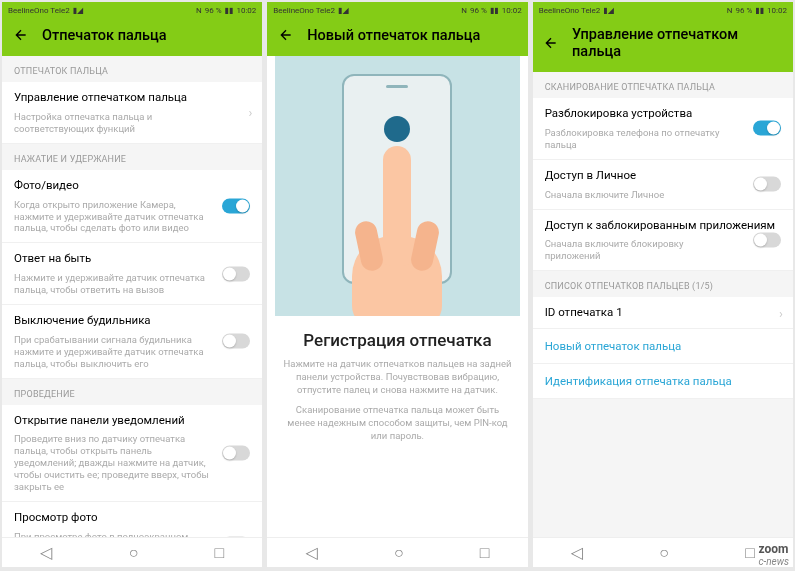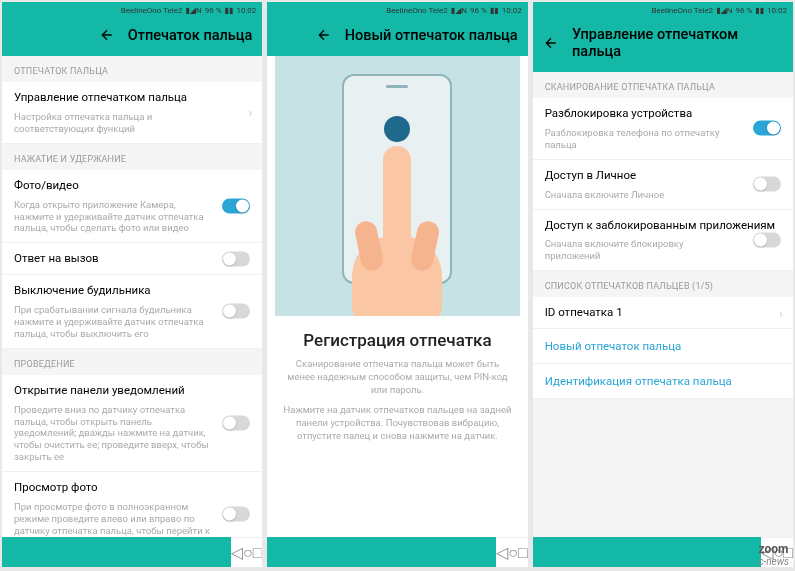--- a/index.html
+++ b/index.html
@@ -12,26 +12,25 @@
     position: relative;
   }
   .phones {
     display: flex;
     gap: 5px;
     padding: 2px;
   }
   .phone {
     width: 261px;
     height: 565px;
-    background: #14b8a6;
+    background: #84cc16;
     position: relative;
     overflow: hidden;
     display: flex;
     flex-direction: column;
-    align-items: flex-end;
   }
   .status-bar {
     height: 16px;
     display: flex;
     justify-content: space-between;
     align-items: center;
     padding: 0 6px;
     font-size: 8px;
     color: #333;
   }
@@ -258,21 +257,22 @@
       </div>
       <div class="section-header">НАЖАТИЕ И УДЕРЖАНИЕ</div>
       <div class="row">
         <div class="row-title">Фото/видео</div>
         <div class="row-sub">Когда открыто приложение Камера, нажмите и удерживайте датчик отпечатка пальца, чтобы сделать фото или видео</div>
         <div class="toggle on">
             <div class="knob"></div>
           </div>
       </div>
       <div class="row">
-        <div class="row-title">Ответ на вызов</div>
+        <div class="row-title">Ответ на быть</div>
+        <div class="row-sub">Нажмите и удерживайте датчик отпечатка пальца, чтобы ответить на вызов</div>
         <div class="toggle">
             <div class="knob"></div>
           </div>
       </div>
       <div class="row">
         <div class="row-title">Выключение будильника</div>
         <div class="row-sub">При срабатывании сигнала будильника нажмите и удерживайте датчик отпечатка пальца, чтобы выключить его</div>
         <div class="toggle">
             <div class="knob"></div>
           </div>
@@ -328,22 +328,22 @@
           <div class="ph-sensor"></div>
         </div>
         <div class="hand">
           <div class="palm"></div>
           <div class="f2"></div>
           <div class="f3"></div>
           <div class="finger"></div>
         </div>
       </div>
       <div class="reg-title">Регистрация отпечатка</div>
+      <div class="reg-text">Нажмите на датчик отпечатков пальцев на задней панели устройства. Почувствовав вибрацию, отпустите палец и снова нажмите на датчик.</div>
       <div class="reg-text">Сканирование отпечатка пальца может быть менее надежным способом защиты, чем PIN-код или пароль.</div>
-      <div class="reg-text">Нажмите на датчик отпечатков пальцев на задней панели устройства. Почувствовав вибрацию, отпустите палец и снова нажмите на датчик.</div>
     </div>
     <div class="nav-bar">
       <span class="nav-btn">◁</span>
       <span class="nav-btn">○</span>
       <span class="nav-btn">□</span>
     </div>
   </div>
 
   <div class="phone">
     <div class="status-bar">

